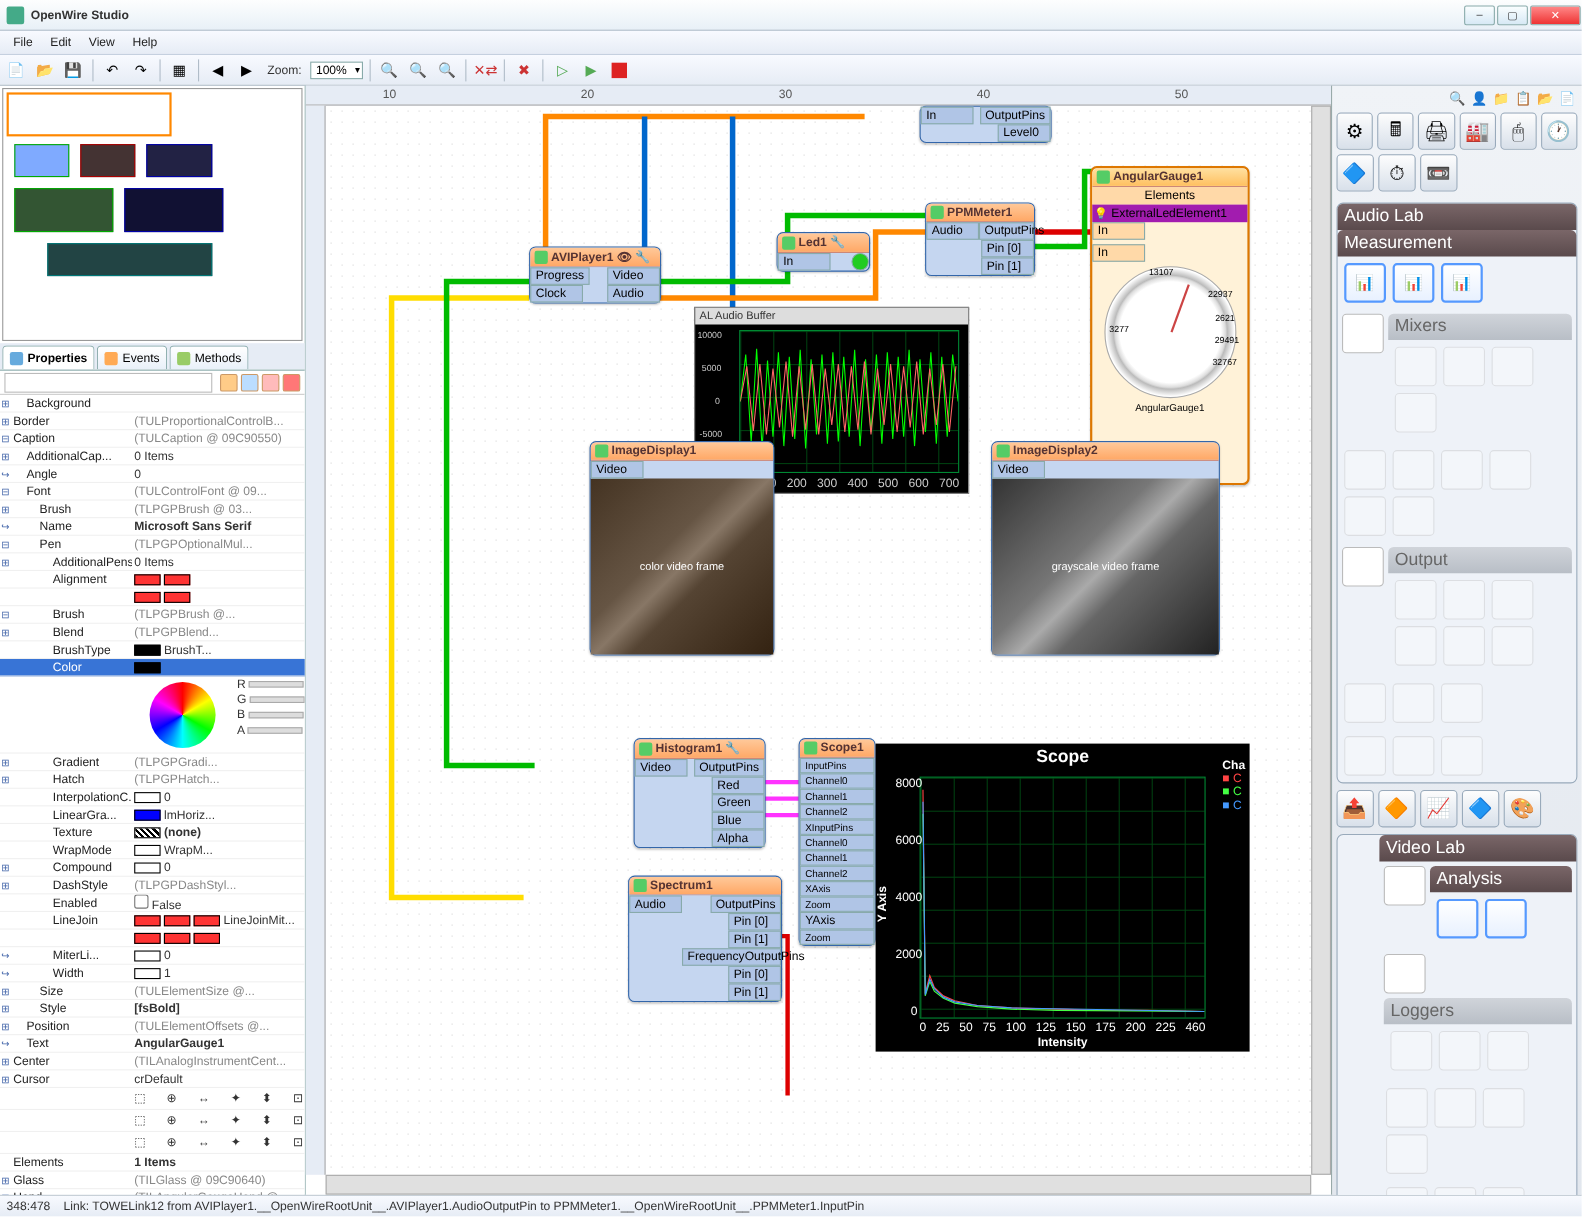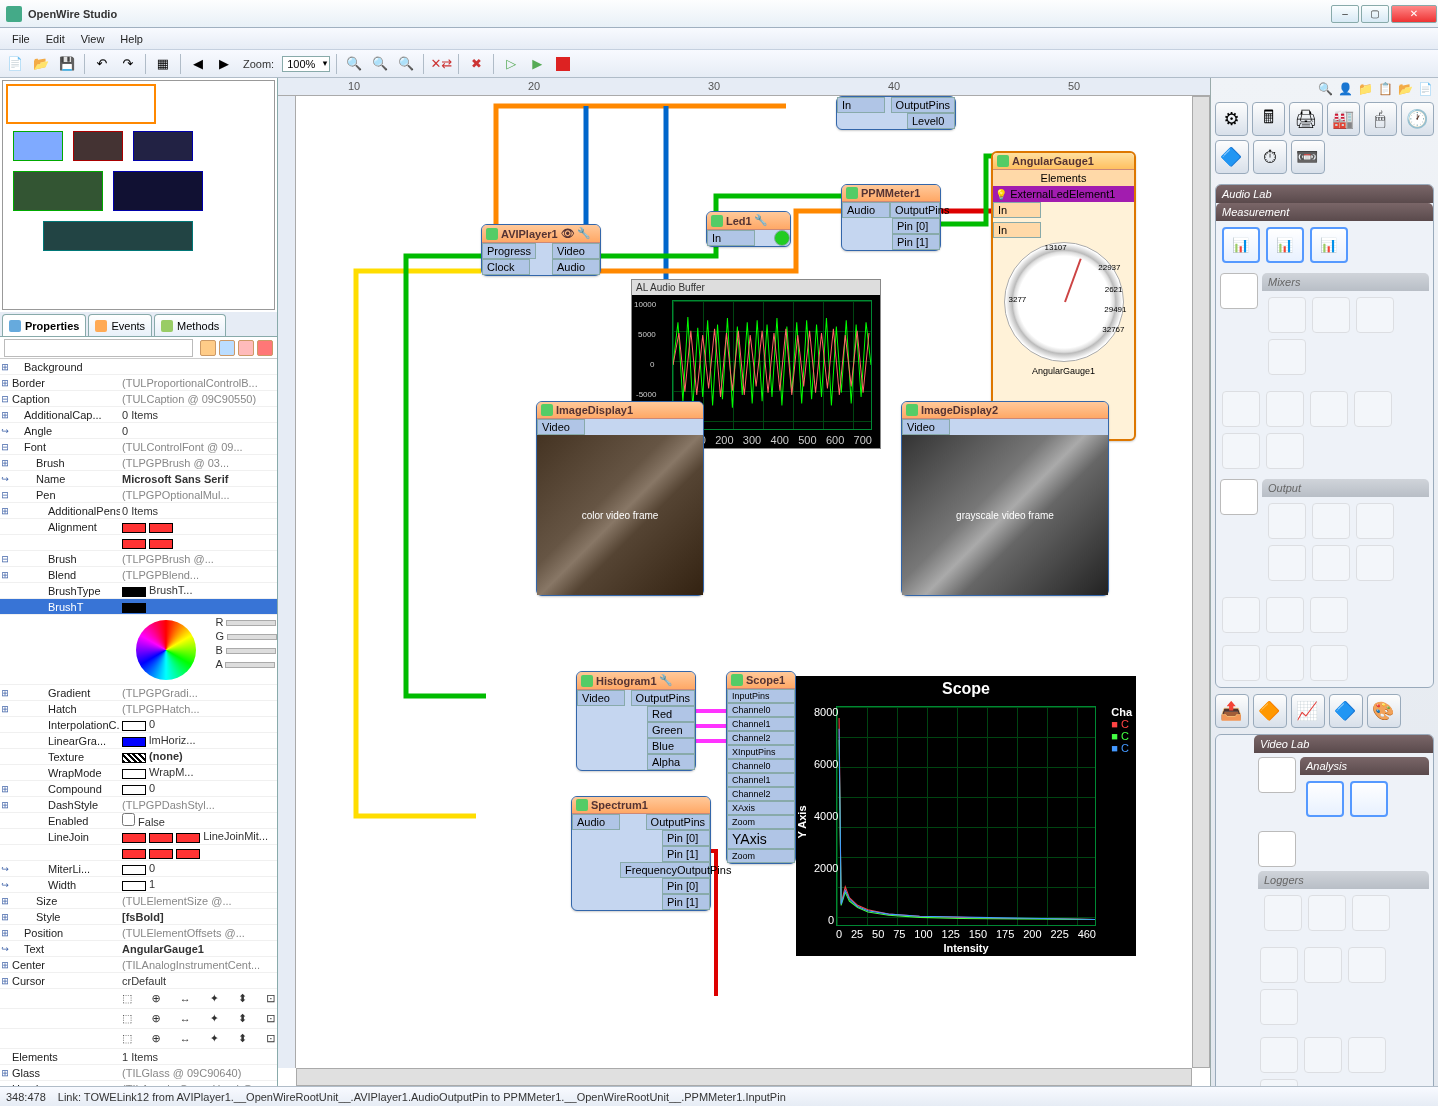--- a/index.html
+++ b/index.html
@@ -87,21 +87,21 @@
 .scope{background:#000;color:#fff;position:absolute;}
 .scope .title{text-align:center;font-weight:bold;font-size:16px;padding:4px;}
 .scope .plot{position:absolute;left:40px;top:30px;right:40px;bottom:30px;border:1px solid #083;background-image:linear-gradient(#041 1px,transparent 1px),linear-gradient(90deg,#041 1px,transparent 1px);background-size:30px 30px;}
 
 
 .right-col{width:228px;background:linear-gradient(#f0f3f7,#e2e7ee);border-left:1px solid #9aa;display:flex;flex-direction:column;padding:4px;gap:4px;overflow-y:auto;}
 .tool-row{display:flex;gap:4px;justify-content:flex-end;}
 .tool-row.start{justify-content:flex-start;}
 .bigbtn{width:34px;height:34px;border:1px solid #9ab;background:linear-gradient(#fdfdfd,#d8e0ea);border-radius:4px;display:flex;align-items:center;justify-content:center;font-size:18px;}
 .panel-group{border:1px solid #9ab;border-radius:6px;background:#eef2f8;}
-.pg-hdr{background:linear-gradient(#7a6668,#5a4a4c);color:#fff;padding:3px 6px;border-radius:5px 5px 0 0;font-size:11px;display:flex;align-items:center;gap:4px;font-style:italic;}
+.pg-hdr{background:linear-gradient(#7a6668,#5a4a4c);color:#fff;padding:3px 6px;border-radius:5px 5px 0 0;font-size:16px;display:flex;align-items:center;gap:4px;}
 .pg-hdr.light{background:linear-gradient(#d0d4da,#b8bec6);color:#666;}
 .pg-body{padding:6px;display:flex;flex-wrap:wrap;gap:6px;}
 .pg-body.dim{opacity:.35;}
 .chip{width:38px;height:36px;border:1px solid #bbb;background:#fff;border-radius:4px;display:flex;align-items:center;justify-content:center;font-size:14px;}
 .chip.on{border:2px solid #59f;background:linear-gradient(#fff,#e8f1ff);}
 
 
 .statusbar{height:20px;background:linear-gradient(#f8faff,#e6ecf5);border-top:1px solid #b0bcc8;display:flex;align-items:center;padding:0 6px;gap:12px;font-size:11px;color:#333;}
 svg.wires{position:absolute;left:0;top:0;pointer-events:none;}
 
@@ -264,21 +264,21 @@
             <div class="key l3">Blend</div>
             <div class="val link">(TLPGPBlend...</div>
           </div>
           <div class="prop-row">
             <div class="tree"></div>
             <div class="key l3">BrushType</div>
             <div class="val"><span class="swatch" style="background:#000"></span> BrushT...</div>
           </div>
           <div class="prop-row sel">
             <div class="tree"></div>
-            <div class="key l3">BrushT</div>
+            <div class="key l3">Color</div>
             <div class="val"><span class="swatch" style="background:#000"></span> </div>
           </div>
           <div class="prop-row" style="height: 70px;">
             <div class="tree"></div>
             <div class="key l3"></div>
             <div class="val" style="display: flex; gap: 6px;">
               <div class="colorwheel"></div>
               <div style="display: flex; flex-direction: column; gap: 2px; font-size: 9px;">
                 <div>R <span style="display:inline-block;width:50px;height:6px;background:#ddd;border:1px solid #aaa"></span></div>
                 <div>G <span style="display:inline-block;width:50px;height:6px;background:#ddd;border:1px solid #aaa"></span></div>
@@ -393,21 +393,21 @@
             <div class="val"><span style="letter-spacing:8px">⬚ ⊕ ↔ ✦ ⬍ ⊡ ◐</span></div>
           </div>
           <div class="prop-row" style="height: 20px;">
             <div class="tree"></div>
             <div class="key l0"></div>
             <div class="val"><span style="letter-spacing:8px">⬚ ⊕ ↔ ✦ ⬍ ⊡ ◐</span></div>
           </div>
           <div class="prop-row">
             <div class="tree"></div>
             <div class="key l0">Elements</div>
-            <div class="val" style="font-weight: normal;">1 Items</div>
+            <div class="val" style="font-weight: bold;">1 Items</div>
           </div>
           <div class="prop-row">
             <div class="tree">⊞</div>
             <div class="key l0">Glass</div>
             <div class="val link">(TILGlass @ 09C90640)</div>
           </div>
           <div class="prop-row">
             <div class="tree">⊞</div>
             <div class="key l0">Hand</div>
             <div class="val link">(TILAngularGaugeHand @...</div>
@@ -609,21 +609,21 @@
             <div class="pincell" style="display: block; font-size: 9px; text-align: left;">InputPins</div>
             <div class="pincell" style="display: block; font-size: 9px; text-align: left;">Channel0</div>
             <div class="pincell" style="display: block; font-size: 9px; text-align: left;">Channel1</div>
             <div class="pincell" style="display: block; font-size: 9px; text-align: left;">Channel2</div>
             <div class="pincell" style="display: block; font-size: 9px; text-align: left;">XInputPins</div>
             <div class="pincell" style="display: block; font-size: 9px; text-align: left;">Channel0</div>
             <div class="pincell" style="display: block; font-size: 9px; text-align: left;">Channel1</div>
             <div class="pincell" style="display: block; font-size: 9px; text-align: left;">Channel2</div>
             <div class="pincell" style="display: block; font-size: 9px; text-align: left;">XAxis</div>
             <div class="pincell" style="display: block; font-size: 9px; text-align: left;">Zoom</div>
-            <div class="pincell" style="display: block; font-size: 14px; text-align: left;">YAxis</div>
+            <div class="pincell" style="display: block; font-size: 11px; text-align: left;">YAxis</div>
             <div class="pincell" style="display: block; font-size: 9px; text-align: left;">Zoom</div>
           </div>
       </div>
 
       <div class="node" style="left:275px;top:700px;width:140px">
         <div class="hdr">
             <div class="nic"></div>
             <span>Spectrum1</span>
           </div>
         <div class="pinrow">
@@ -656,21 +656,21 @@
         <div class="title">Scope</div>
         <div class="plot">
           <svg width="100%" height="100%" preserveAspectRatio="none" viewBox="0 0 250 200">
             <polyline points="2,10 4,180 8,165 12,175 20,182 30,186 50,190 80,192 120,193 160,194 200,194 250,195" stroke="#f44" stroke-width="1" fill="none"></polyline>
             <polyline points="2,30 4,182 8,170 12,178 20,184 30,188 50,191 80,193 120,194 250,195" stroke="#4f4" stroke-width="1" fill="none"></polyline>
             <polyline points="2,20 4,181 8,168 12,176 20,183 30,187 50,190 80,192 250,195" stroke="#49f" stroke-width="1" fill="none"></polyline>
           </svg>
         </div>
         <div style="position:absolute;left:6px;top:50%;transform:rotate(-90deg) translateX(-50%);transform-origin:left;font-size:11px;font-weight:bold">Y Axis</div>
         <div style="position:absolute;bottom:2px;left:0;right:0;text-align:center;font-size:11px;font-weight:bold">Intensity</div>
-        <div style="position:absolute;right:4px;top:30px;font-size:9px;margin-left:48px;">
+        <div style="position:absolute;right:4px;top:14px;font-size:9px;margin-left:48px;">
           <div style="font-weight:bold">Cha</div>
           <div style="color:#f44">■ <span>C</span></div>
           <div style="color:#4f4">■ <span>C</span></div>
           <div style="color:#49f">■ <span>C</span></div>
         </div>
         <div style="position:absolute;left:18px;top:30px;bottom:30px;width:20px;display:flex;flex-direction:column;justify-content:space-between;font-size:8px;text-align:right">
           <span>8000</span>
             <span>6000</span>
             <span>4000</span>
             <span>2000</span>

